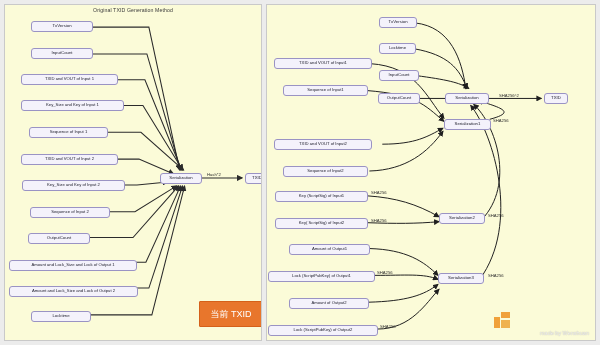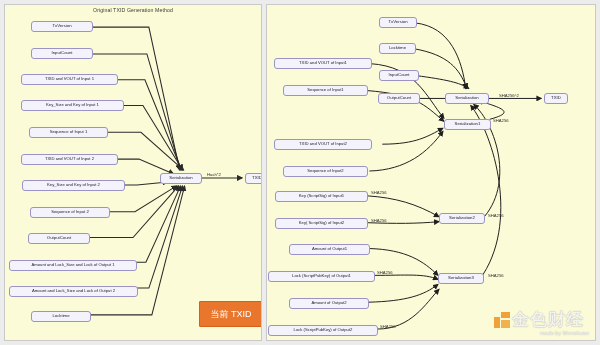--- a/index.html
+++ b/index.html
@@ -263,17 +263,16 @@
     <div class="edge-label" style="left:221px;top:269px;">SHA256</div>
 
   </div>
 
   <div id="watermark">
     <div id="wm-logo">
       <span class="sq sq1"></span>
       <span class="sq sq2"></span>
       <span class="sq sq3"></span>
     </div>
-    <div id="wm-text">金色财经</div>
     <div id="wm-sub">made by  Wenshuan</div>
   </div>
 
 </div>
 
 </body></html>

